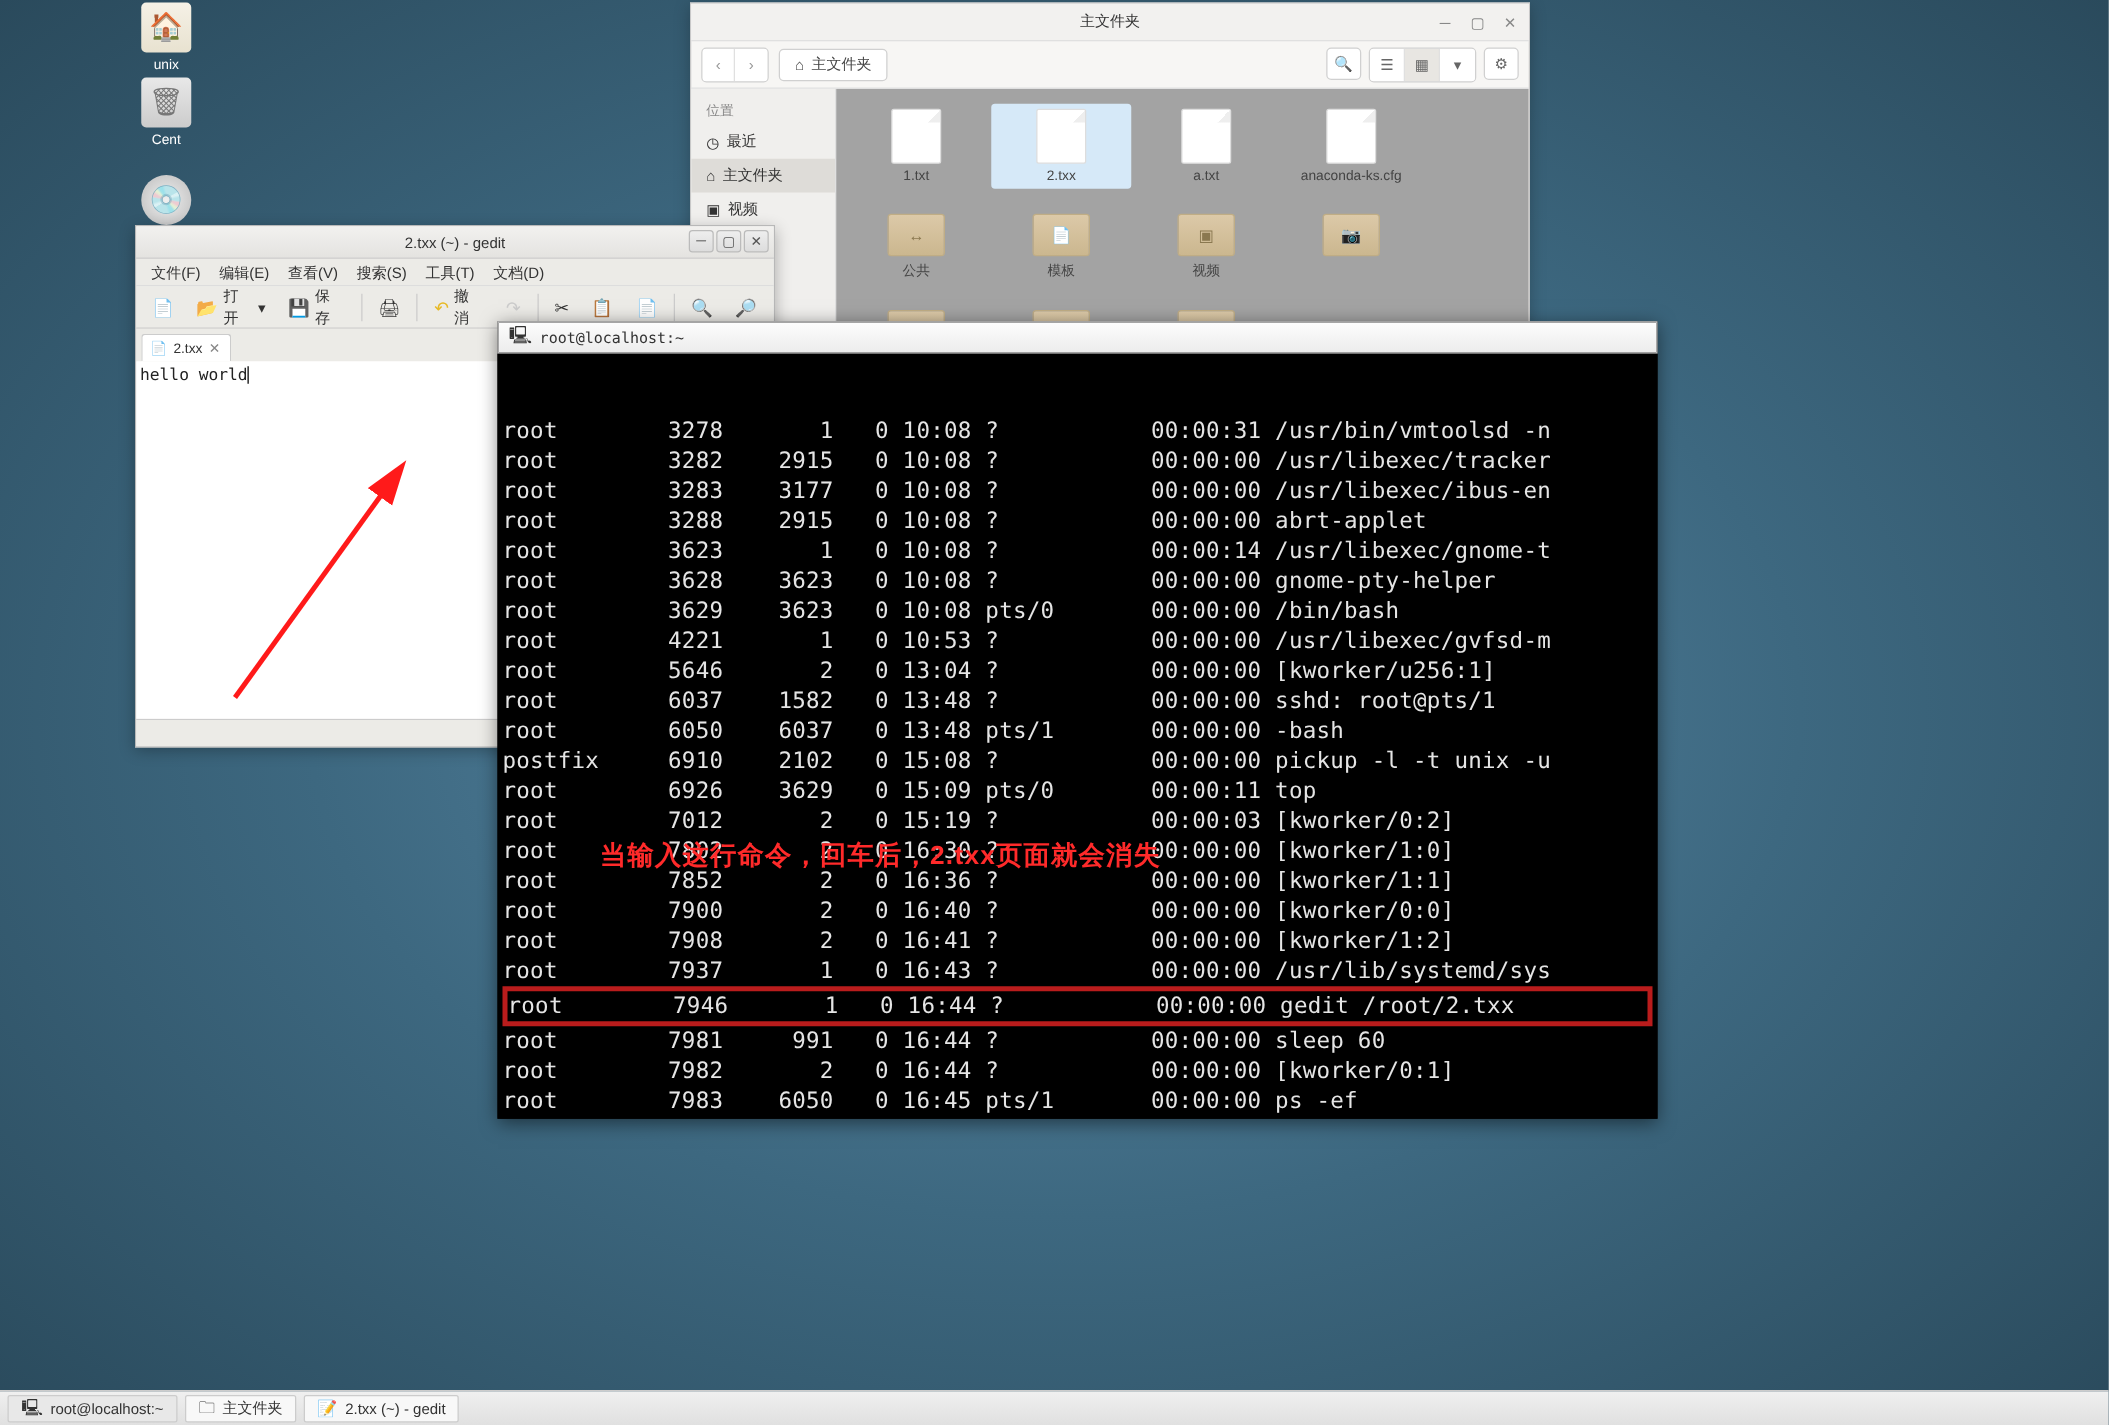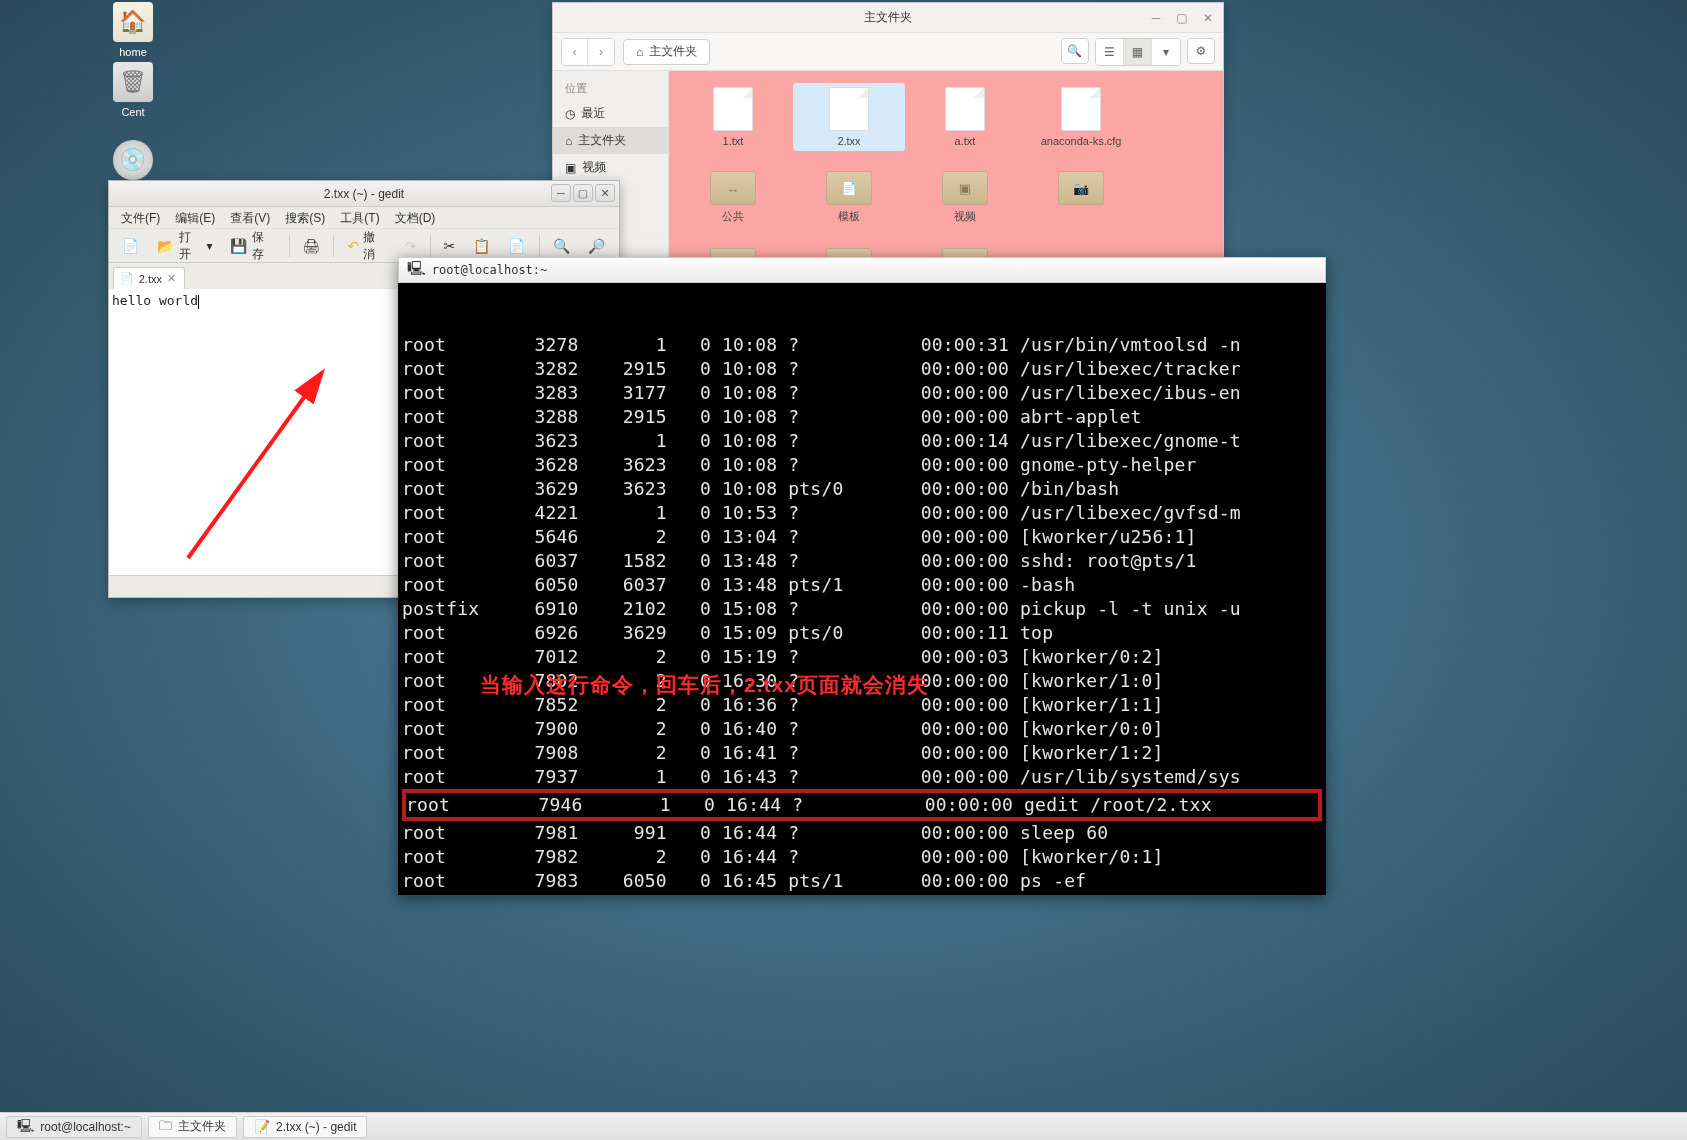--- a/index.html
+++ b/index.html
@@ -103,21 +103,21 @@
     padding:6px 0;
   }
   .fm-side-head { padding:4px 12px; font-size:11px; color:#888; }
   .fm-side-item {
     padding:5px 12px; font-size:12px; color:#333; display:flex; align-items:center; gap:6px;
     cursor:pointer;
   }
   .fm-side-item.active { background:#dedcd8; }
   .fm-files {
     flex:1; padding:12px 8px; display:flex; flex-wrap:wrap; align-content:flex-start;
-    gap:6px 4px; background:#fca5a5;
+    gap:6px 4px; background:#a3a3a3;
   }
   .fm-file {
     width:112px; text-align:center; font-size:11px; color:#444;
     cursor:pointer; padding:4px;
   }
   .fm-file.selected { background:#d6e9f8; border-radius:3px; }
   .fm-file-icon {
     width:40px; height:44px; margin:0 auto 4px;
     background:#fff; border:1px solid #ddd; border-radius:2px;
     position:relative;
@@ -249,21 +249,21 @@
     font-size:12px; color:#333; cursor:pointer;
   }
   .taskbar-item.active { background:#e8e8e8; }
   .taskbar-icon { font-size:13px; }
 </style>
 </head>
 <body>
 
 <div class="desktop-icon di-home">
   <div class="icon-img">🏠</div>
-  <div>home</div>
+  <div>unix</div>
 </div>
 <div class="desktop-icon di-trash">
   <div class="icon-img">🗑</div>
   <div>Cent</div>
 </div>
 <div class="desktop-icon di-cent">
   <div class="icon-img">💿</div>
   <div>Cent</div>
 </div>
 

